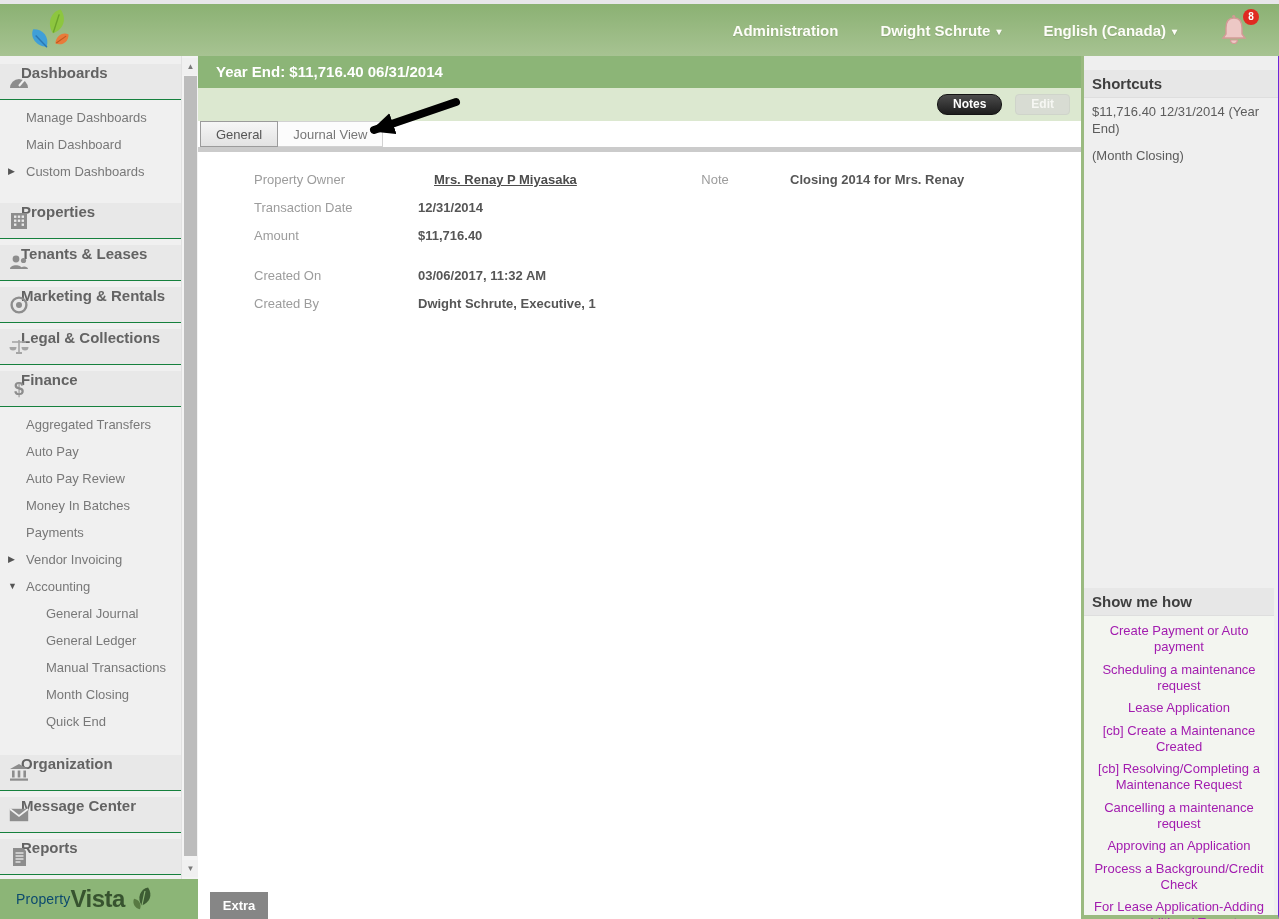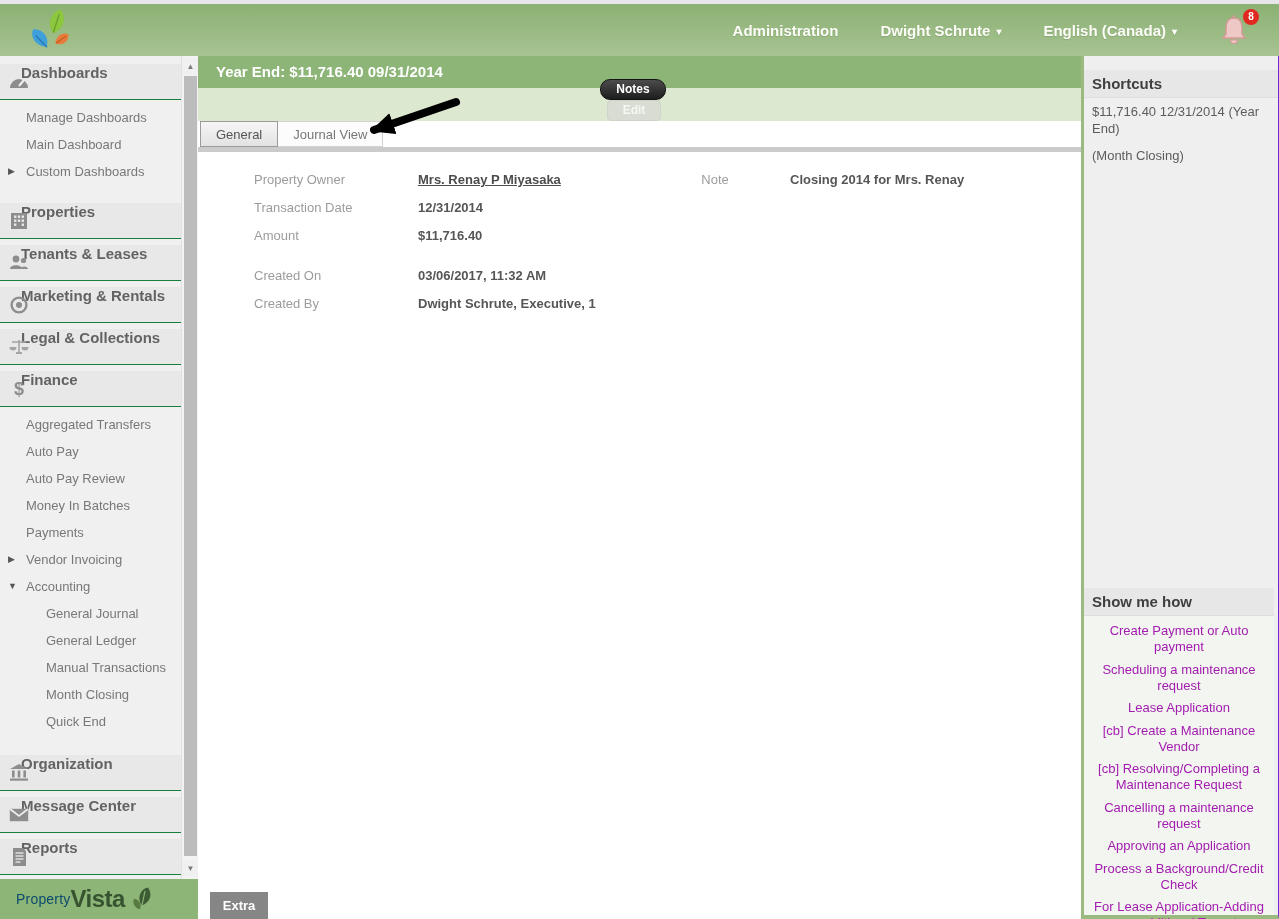--- a/index.html
+++ b/index.html
@@ -45,40 +45,40 @@
 
   .side-footer { position:absolute; left:0; top:879px; width:198px; height:40px; background:#8cb577;
     display:flex; align-items:center; padding-left:16px; }
   .pv-property { font-size:14px; font-weight:400; color:#0c4a6e; letter-spacing:0.2px; }
   .pv-vista { font-size:24px; font-weight:700; color:#37532f; letter-spacing:-0.5px; line-height:24px; }
 
   
   .main { position:absolute; left:198px; top:56px; width:883px; height:863px; background:#fff; }
   .main-title { height:32px; background:#8cb577; color:#fff; font-weight:700; font-size:15px;
     line-height:32px; padding-left:18px; }
-  .sub-bar { height:33px; background:#dce8d0; display:flex; align-items:center; justify-content:flex-end;flex-direction:column; }
+  .sub-bar { height:33px; background:#dce8d0; display:flex; align-items:center; justify-content:flex-end; }
   .btn-notes { height:21px; padding:0 15px; margin-right:13px; border:1px solid #141414; border-radius:10px;
     background:linear-gradient(180deg,#4c4c4c,#1d1d1d); color:#fff; font-weight:700; font-size:12px;
     line-height:19px; cursor:pointer; }
   .btn-edit { height:21px; padding:0 15px; margin-right:11px; border:1px solid #cfd4ca; border-radius:4px;
     background:#d8dcd3; color:#f6f7f3; font-weight:700; font-size:12px; line-height:19px; cursor:default; }
   .tab-row { height:26px; background:#fff; display:flex; padding-left:2px; }
   .tab { height:26px; padding:0 15px; font-size:13px; line-height:25px; cursor:pointer; }
   .tab.active { background:linear-gradient(180deg,#f6f6f6,#e2e2e2); border:1px solid #9b9b9b;
     color:#555; }
   .tab.inactive { background:#fcfcfc; border:1px solid #d2d2d2; border-left:none; color:#777; }
   .tab-divider { height:5px; background:#cbcbcb; }
   .anno-arrow { position:absolute; left:140px; top:36px; width:130px; height:56px; z-index:5; pointer-events:none; }
 
   .details { position:relative; padding:20px 0 0 56px; }
   .frow { display:flex; height:28px; }
   .frow-gap { height:12px; }
   .flabel { width:164px; font-size:13px; color:#9c9c9c; }
   .fvalue { font-size:13px; color:#565656; font-weight:700; }
-  .fvalue.link { color:#4c4c4c; text-decoration:underline; cursor:pointer; }
+  .fvalue.link { color:#4c4c4c; text-decoration:underline; cursor:pointer;margin-left:16px; }
   .note-row { position:absolute; left:442px; top:20px; display:flex;text-align:center; }
   .note-row .flabel { width:150px; }
 
   .btn-extra { position:absolute; left:12px; bottom:0; width:58px; height:27px; background:#868686;
     color:#fff; font-weight:700; font-size:13px; border:none; cursor:pointer; }
 
   
   .rightbar { position:absolute; left:1081px; top:56px; width:198px; height:863px; background:#efefef;
     border-left:3px solid #9aba80; border-right:1px solid #6d28d9; border-bottom:4px solid #9aba80; }
   .rb-heading { font-size:15px; font-weight:700; color:#3f3f3f; background:#e7e7e7;
@@ -292,21 +292,21 @@
     <span style="margin-left:3px;">
       <svg width="30" height="26" viewBox="0 0 30 26">
         <path d="M17 1 C10 5 10 15 17 20 C24 15 24 6 17 1 Z" fill="#3d5c33" transform="rotate(20 17 10)"></path>
         <path d="M9 12 C5 15 5 21 9 24 C13 21 13 15 9 12 Z" fill="#587a42" transform="rotate(-30 9 18)"></path>
         <line x1="17" y1="5" x2="13" y2="24" stroke="#8cb577" stroke-width="1.2"></line>
       </svg>
     </span>
   </div>
 
   <div class="main">
-    <div class="main-title">Year End: $11,716.40 09/31/2014</div>
+    <div class="main-title">Year End: $11,716.40 06/31/2014</div>
     <div class="sub-bar">
       <button class="btn-notes">Notes</button>
       <button class="btn-edit">Edit</button>
     </div>
     <div class="tab-row">
       <div class="tab active">General</div>
       <div class="tab inactive">Journal View</div>
     </div>
     <div class="tab-divider"></div>
 
@@ -358,21 +358,21 @@
       <div class="shortcut-item">$11,716.40 12/31/2014 (Year End)</div>
       <div class="shortcut-item">(Month Closing)</div>
     </div>
 
     <div class="show-me-how">
       <div class="rb-heading">Show me how</div>
       <div class="smh-links">
         <div class="smh-link">Create Payment or Auto payment</div>
         <div class="smh-link">Scheduling a maintenance request</div>
         <div class="smh-link">Lease Application</div>
-        <div class="smh-link">[cb] Create a Maintenance Vendor</div>
+        <div class="smh-link">[cb] Create a Maintenance Created</div>
         <div class="smh-link">[cb] Resolving/Completing a Maintenance Request</div>
         <div class="smh-link">Cancelling a maintenance request</div>
         <div class="smh-link">Approving an Application</div>
         <div class="smh-link">Process a Background/Credit Check</div>
         <div class="smh-link">For Lease Application-Adding an additional Tenant</div>
         <div class="smh-link">Lease Application (Quick Invite)</div>
 
       </div>
     </div>
   </div>

